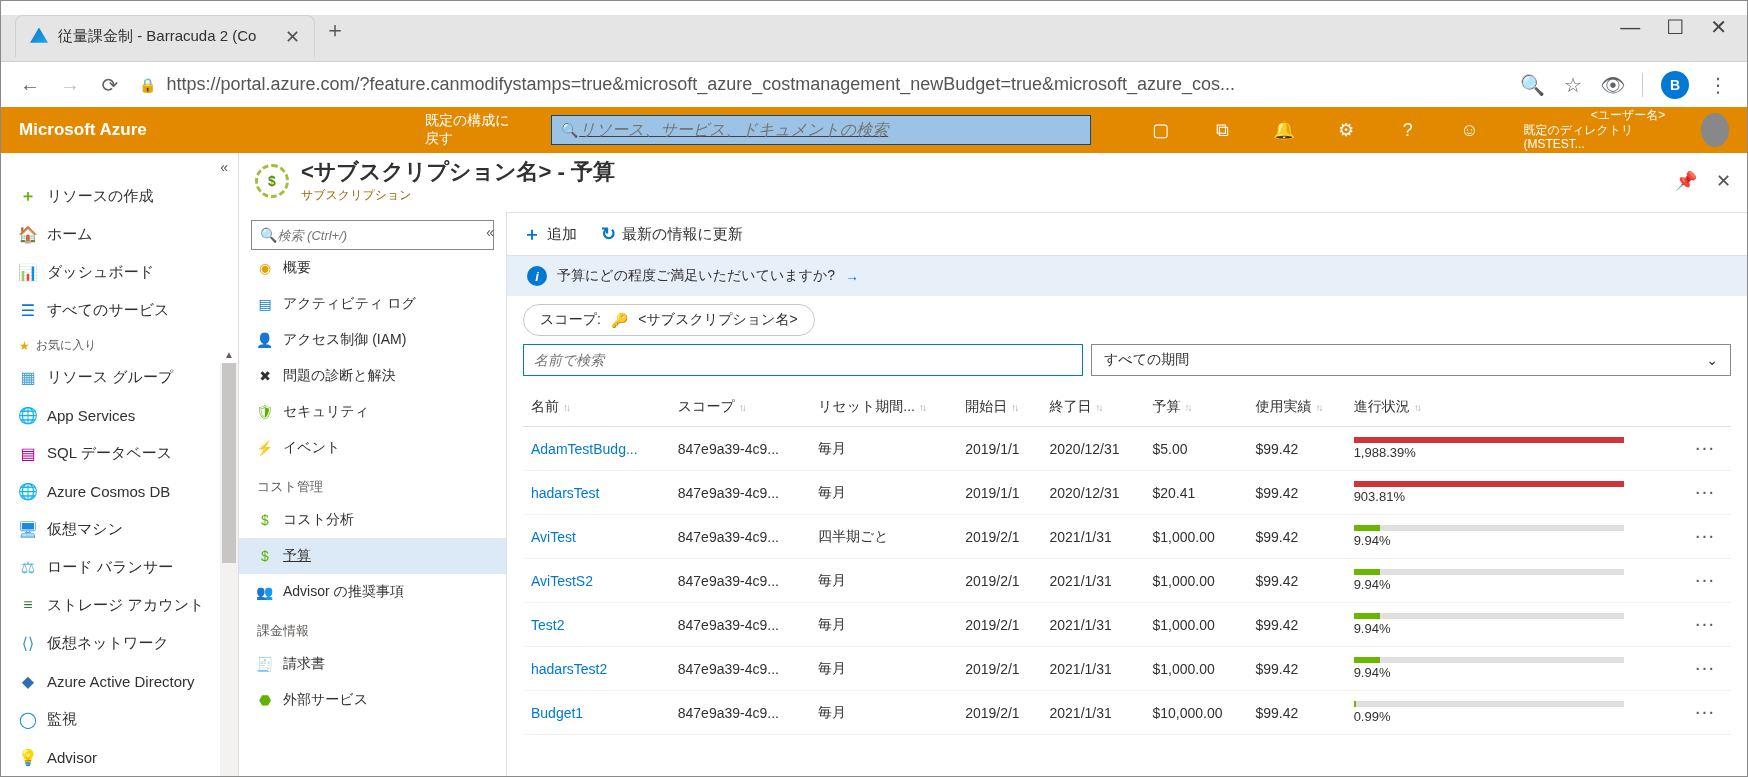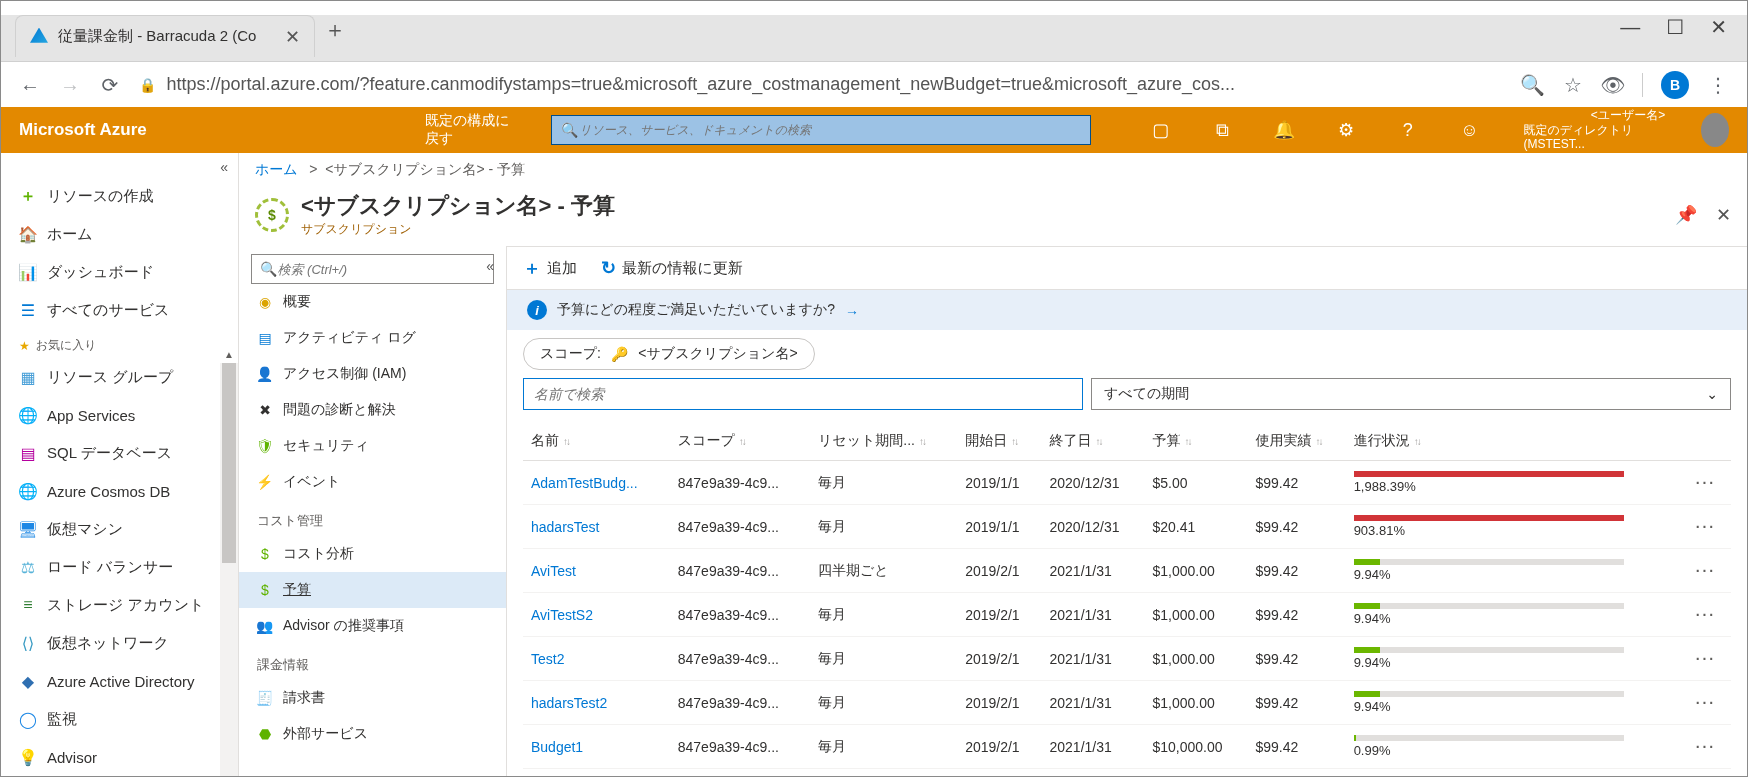--- a/index.html
+++ b/index.html
@@ -18,21 +18,21 @@
 .addr .nav-ico { width:22px;height:22px;display:flex;align-items:center;justify-content:center;color:#5f6368;font-size:20px;}
 .addr .url { flex:1; display:flex;align-items:center;gap:10px;color:#555;font-size:18px;}
 .addr .url .lock{font-size:14px;}
 .addr .prof{width:28px;height:28px;border-radius:50%;background:#0078d4;color:#fff;display:flex;align-items:center;justify-content:center;font-weight:600;}
 
 
 .azbar { height:46px; background:#e38900; color:#fff; display:flex; align-items:center; padding:0 18px; gap:26px;}
 .azbar .brand { font-size:17px; font-weight:600; flex:0 0 380px;}
 .azbar .panel-default { color:#fff; font-size:14px; margin-right:8px;}
 .azbar .search { flex:0 0 540px; height:30px; background:#9cc2e5; display:flex;align-items:center;padding:0 10px;color:#1a3a5a;border:1px solid #004e8c;}
-.azbar .search input{background:transparent;border:none;outline:none;flex:1;font-size:12px;color:#000000;font-style:italic;}
+.azbar .search input{background:transparent;border:none;outline:none;flex:1;font-size:16px;color:#404040;font-style:italic;text-decoration:underline;}
 .azbar .spacer{flex:1;}
 .azbar .topico{width:44px;display:flex;align-items:center;justify-content:center;font-size:18px;}
 .azbar .user{display:flex;flex-direction:column;align-items:flex-end;font-size:12px;line-height:1.2;margin-left:10px;}
 .azbar .avatar{width:34px;height:34px;border-radius:50%;background:#888;margin-left:10px;}
 
 
 .azbody { flex:1; display:flex; overflow:hidden; background:#fff;}
 .lnav { width:238px; border-right:1px solid #e1dfdd; display:flex;flex-direction:column; position:relative;}
 .lnav .coll { position:absolute; top:6px; right:10px; font-size:14px; color:#555;}
 .lnav .item{display:flex;align-items:center;gap:10px;height:38px;padding:0 18px;font-size:15px;cursor:default;}
@@ -220,25 +220,20 @@
             <span>Advisor</span>
           </div>
         </div>
       <div class="scroll">
         <div class="arr up">▲</div>
         <div class="thumb"></div>
       </div>
     </div>
 
     <div class="main">
-      <div class="crumb">
-        <a href="#">ホーム</a>
-        &nbsp;&nbsp;<span>&gt;</span>&nbsp;
-        <span>&lt;サブスクリプション名&gt; - 予算</span>
-      </div>
 
       <div class="bheader">
         <div class="bigico">$</div>
         <div class="htxt">
           <div class="t">&lt;サブスクリプション名&gt; - 予算</div>
           <div class="s">サブスクリプション</div>
         </div>
         <div class="hact">
           <span>📌</span>
           <span>✕</span>

